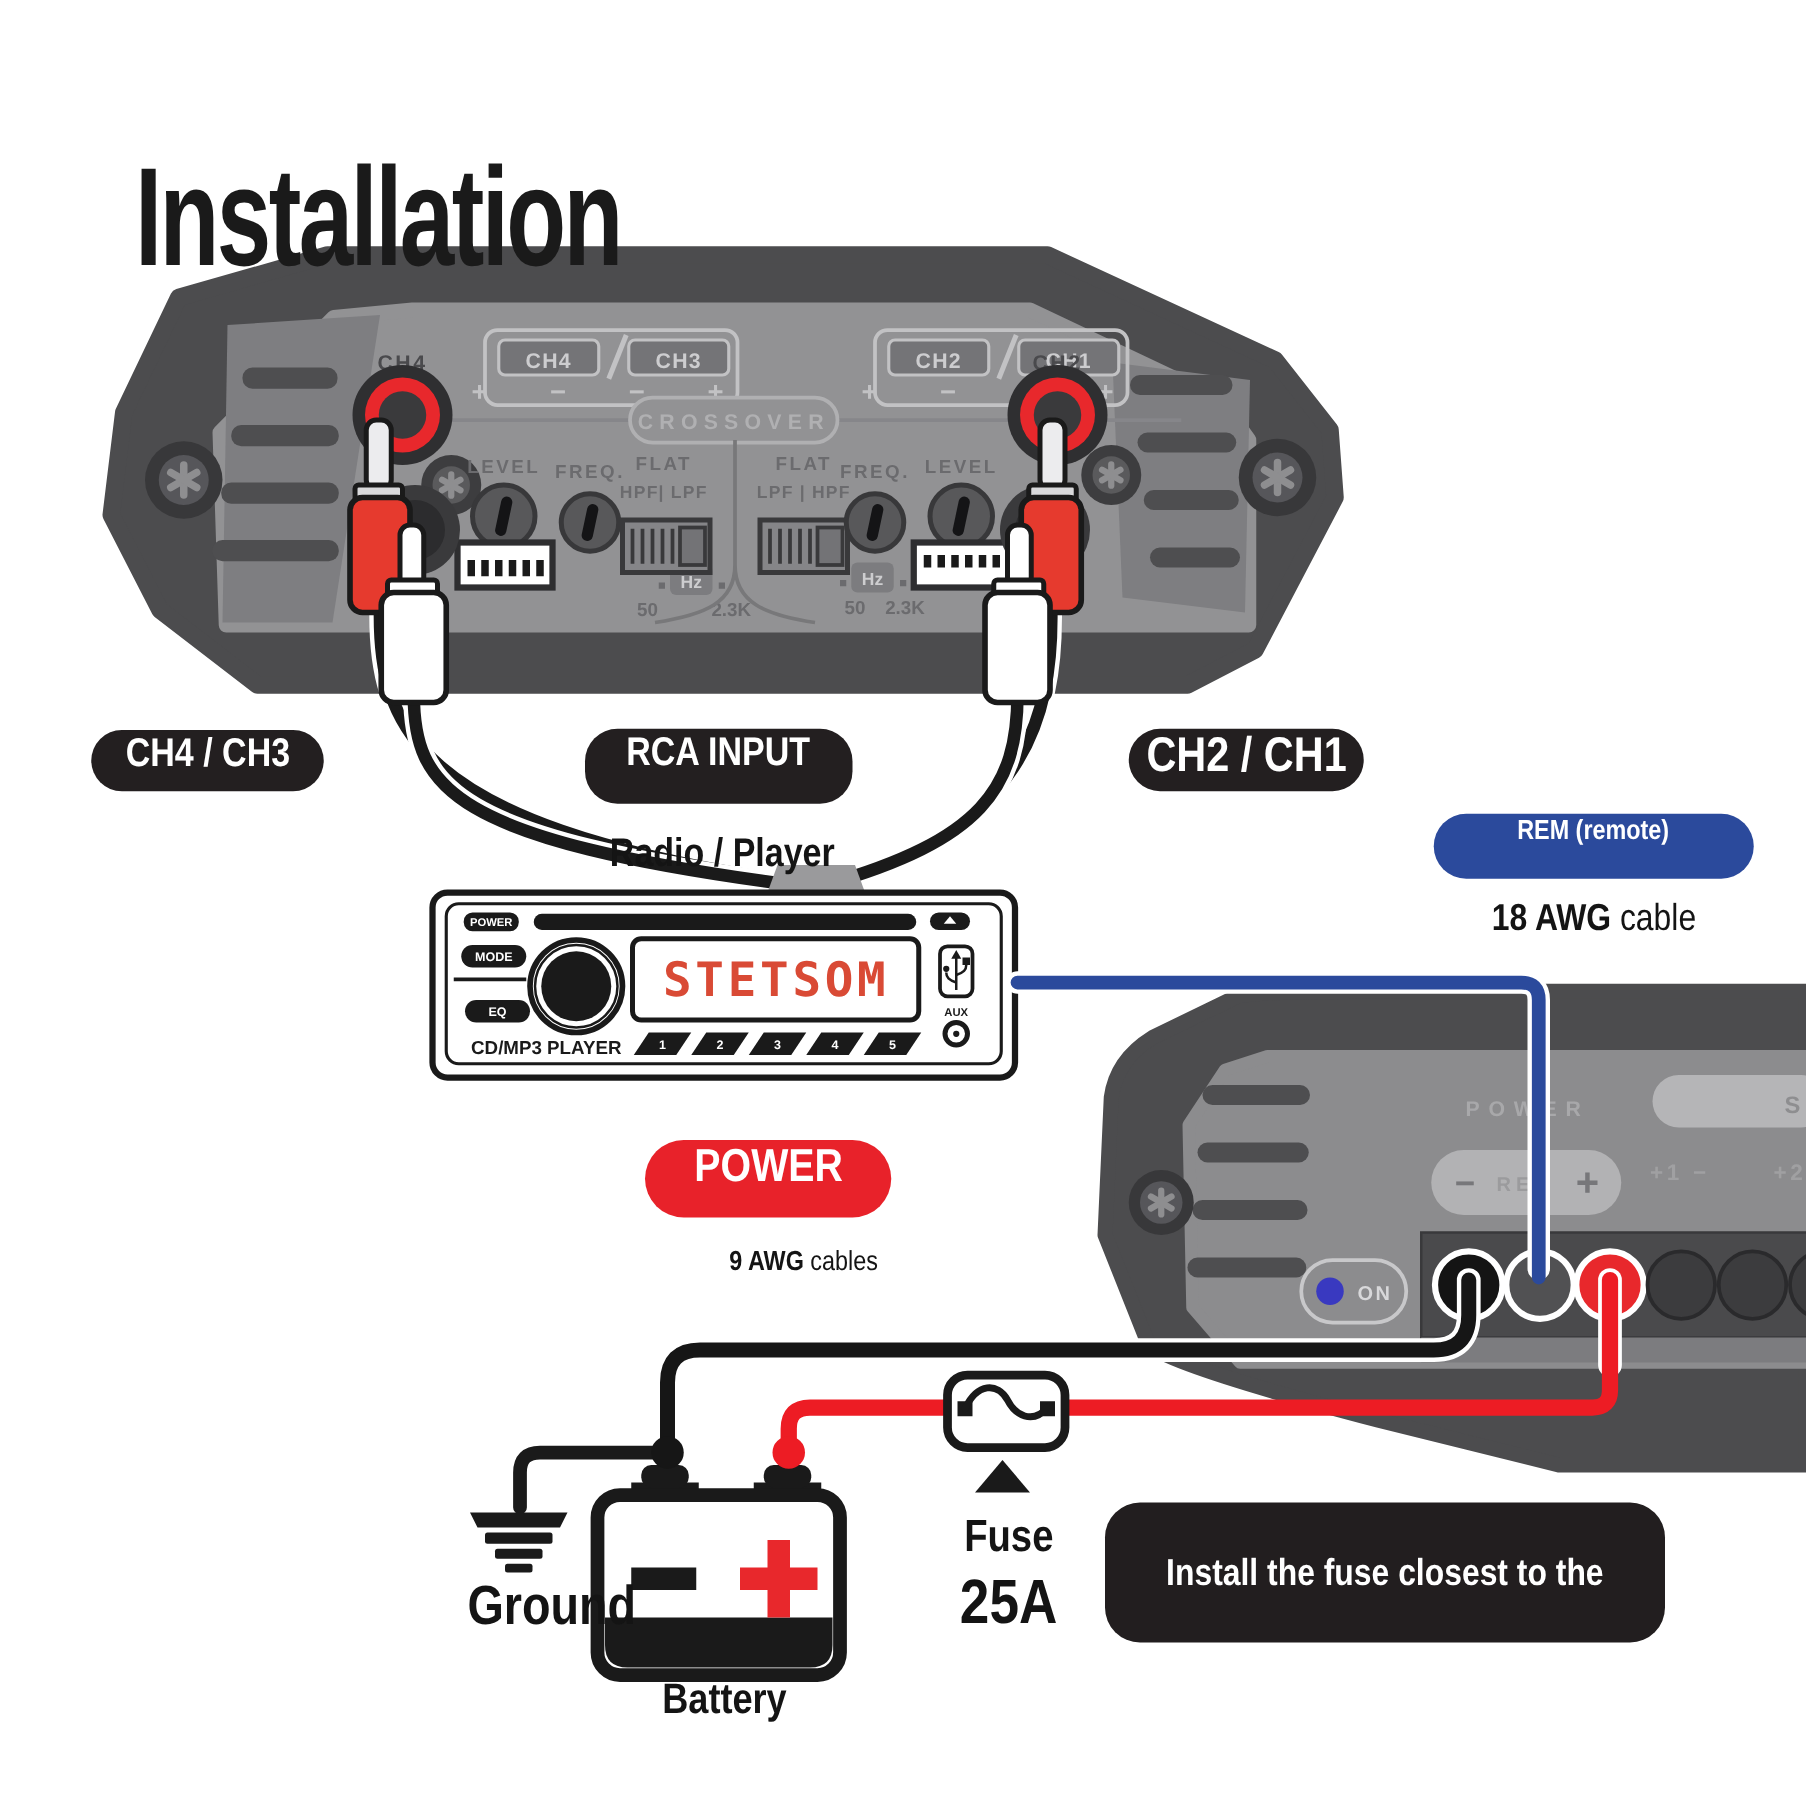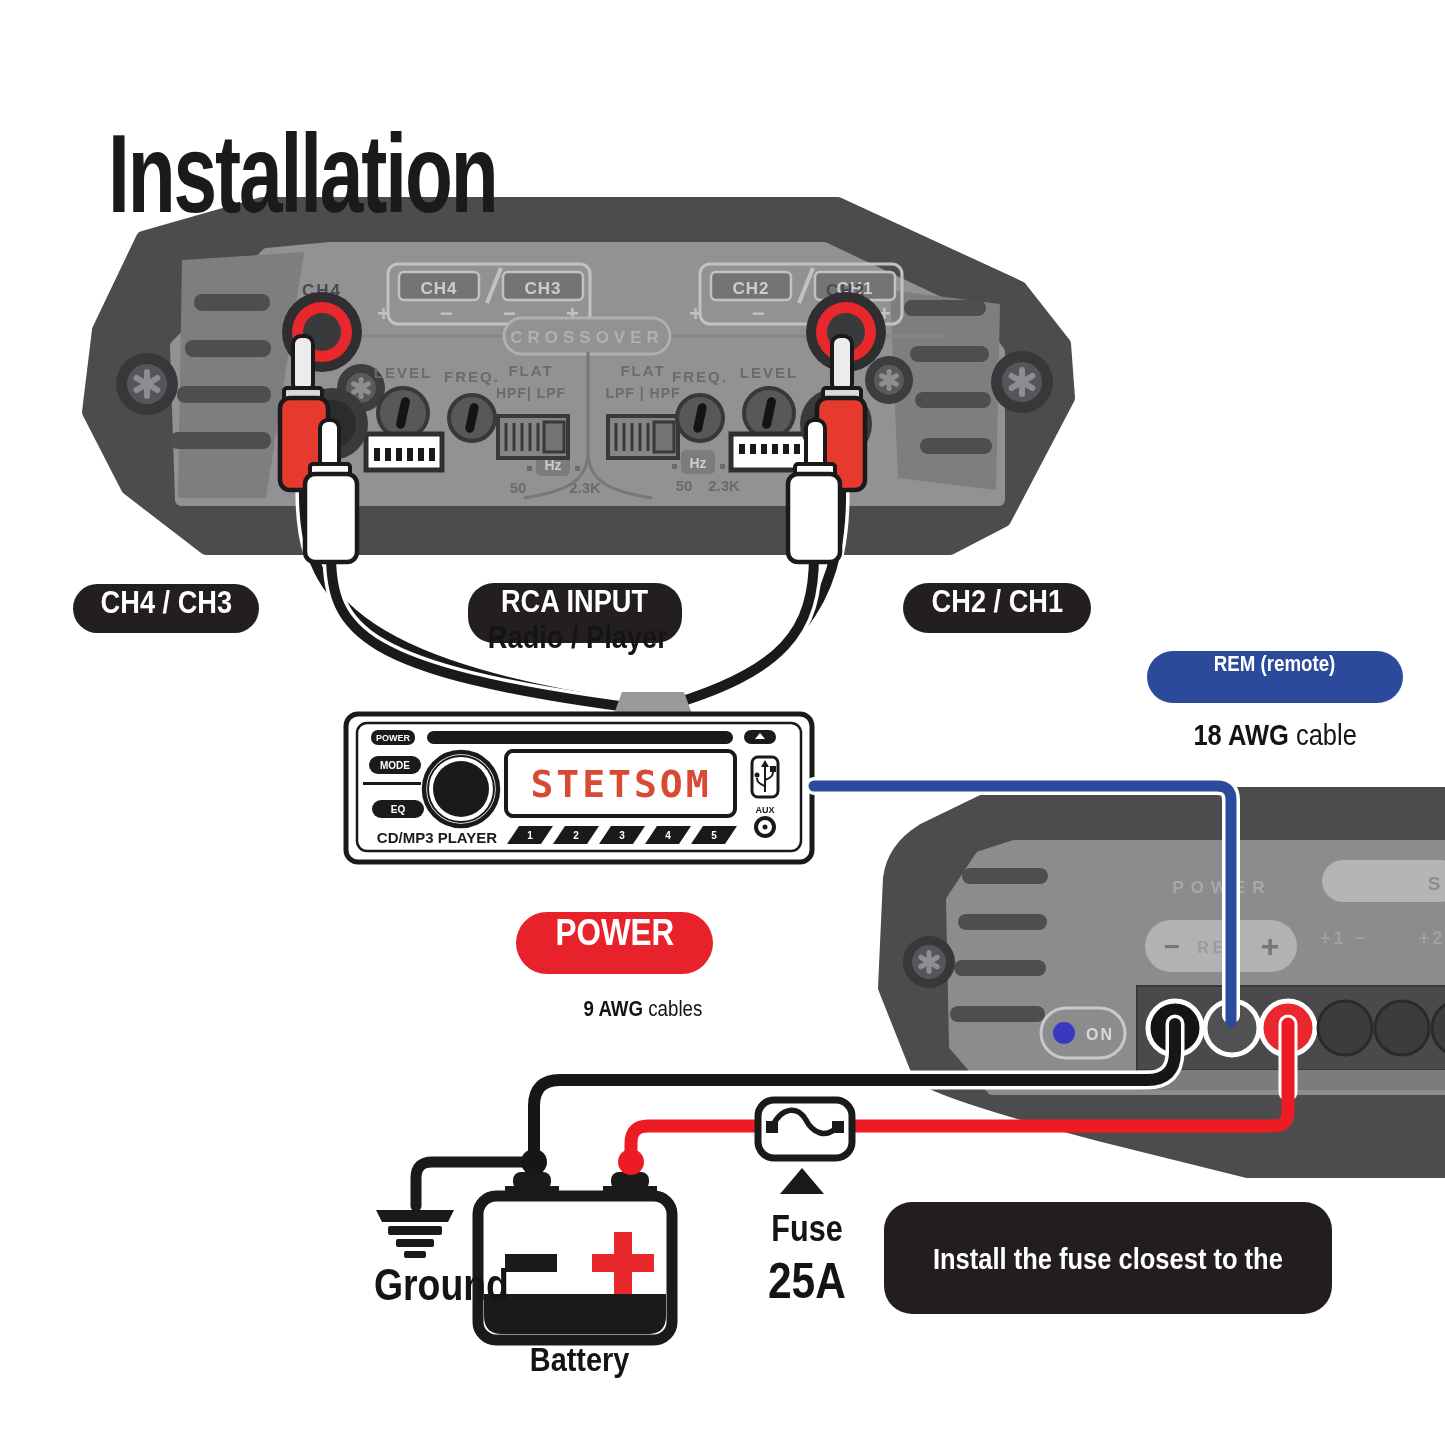--- a/index.html
+++ b/index.html
@@ -414,24 +414,24 @@
 </svg>
 
 <h1 id="title">Installation</h1>
 
 <div class="badge" style="left:73px;top:584px;width:186px;height:49px;font-size:32px">
   <span class="cnd">CH4 / CH3</span>
 </div>
 <div class="badge" style="left:468px;top:583px;width:214px;height:60px;font-size:32px">
   <span class="cnd">RCA INPUT</span>
 </div>
-<div class="badge" style="left:903px;top:583px;width:188px;height:50px;font-size:32px">
+<div class="badge" style="left:903px;top:583px;width:188px;height:50px;font-size:39px">
   <span class="cnd">CH2 / CH1</span>
 </div>
-<div class="lbl" style="left:455px;top:619px;width:245px;font-size:32px">
+<div class="lbl" style="left:455px;top:664px;width:245px;font-size:32px">
   <span class="cnd">Radio / Player</span>
 </div>
 
 <div class="badge blue" style="left:1147px;top:651px;width:256px;height:52px;font-size:22px">
   <span class="cnd">REM (remote)</span>
 </div>
 <div class="lbl mix" style="left:1145px;top:718px;width:260px;font-size:30px">
   <span class="cnd"><b>18 AWG</b>&nbsp;<span class="rg">cable</span></span>
 </div>
 

